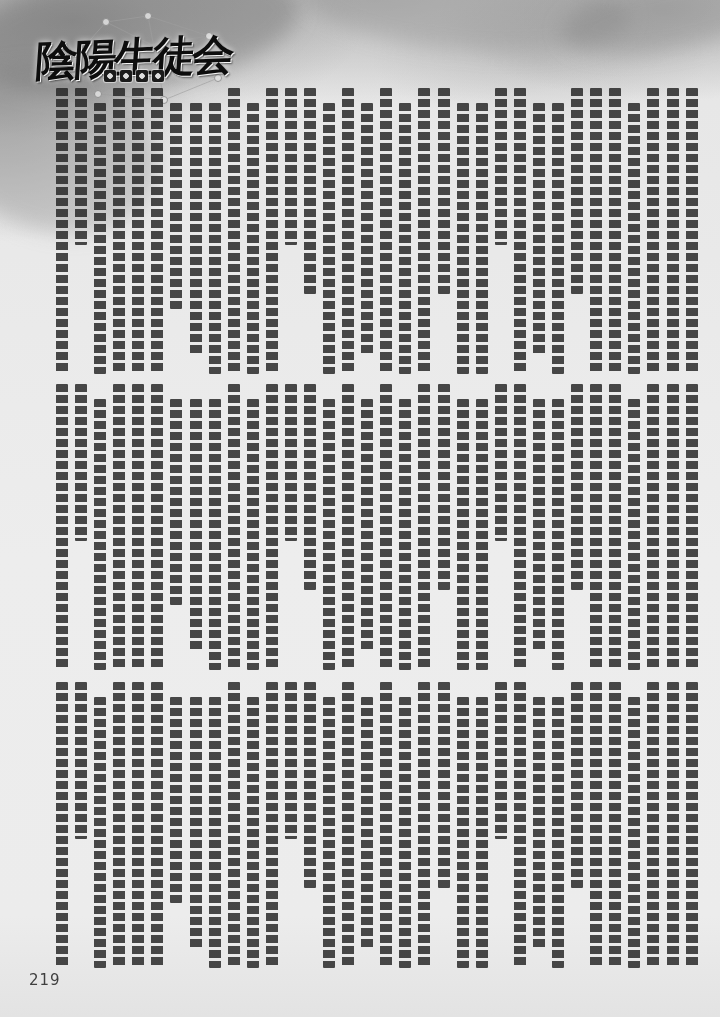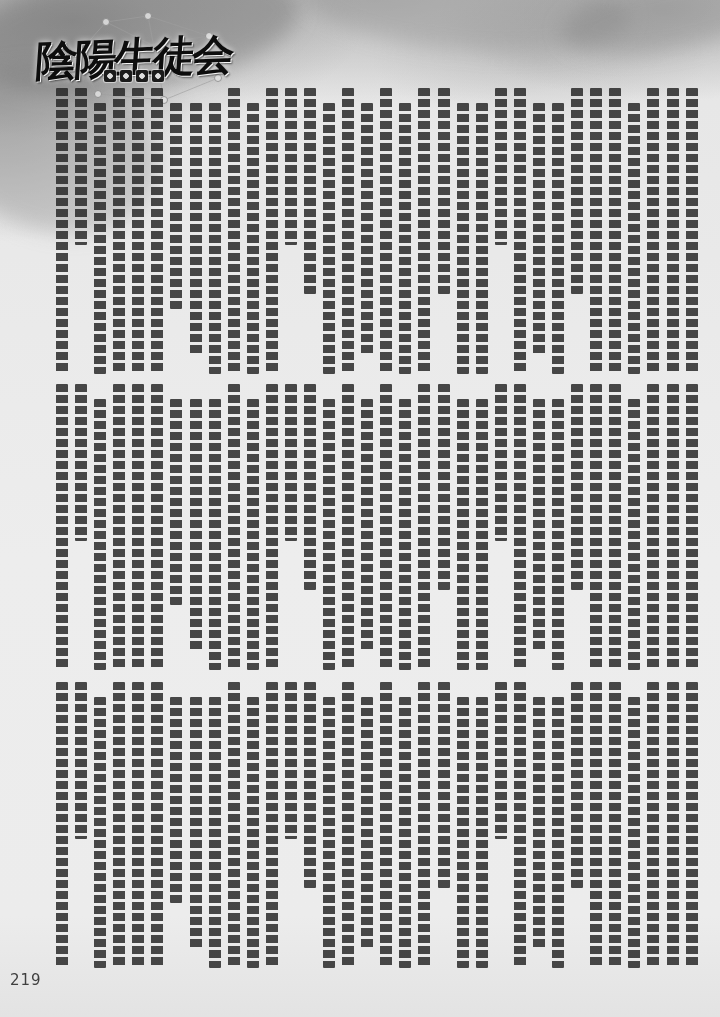--- a/index.html
+++ b/index.html
@@ -85,21 +85,21 @@
   
   .col:nth-child(4n)   { margin-top: 15px; height: calc(100% - 15px); }
   .col:nth-child(7n)   { height: 72%; }
   .col:nth-child(9n)   { height: 88%; margin-top: 15px; }
   .col:nth-child(11n)  { height: 55%; }
   .col:nth-child(13n)  { margin-top: 15px; height: calc(100% - 15px); }
 
   
   .pagenum {
     position: absolute;
-    left: 10px; bottom: 28px;
+    left: 29px; bottom: 28px;
     font-size: 15px;
     letter-spacing: 1px;
     color: #3f3f3f;
     font-family: "DejaVu Sans", "Liberation Sans", sans-serif;
   }
 </style>
 </head>
 <body>
 
 <div class="page">

